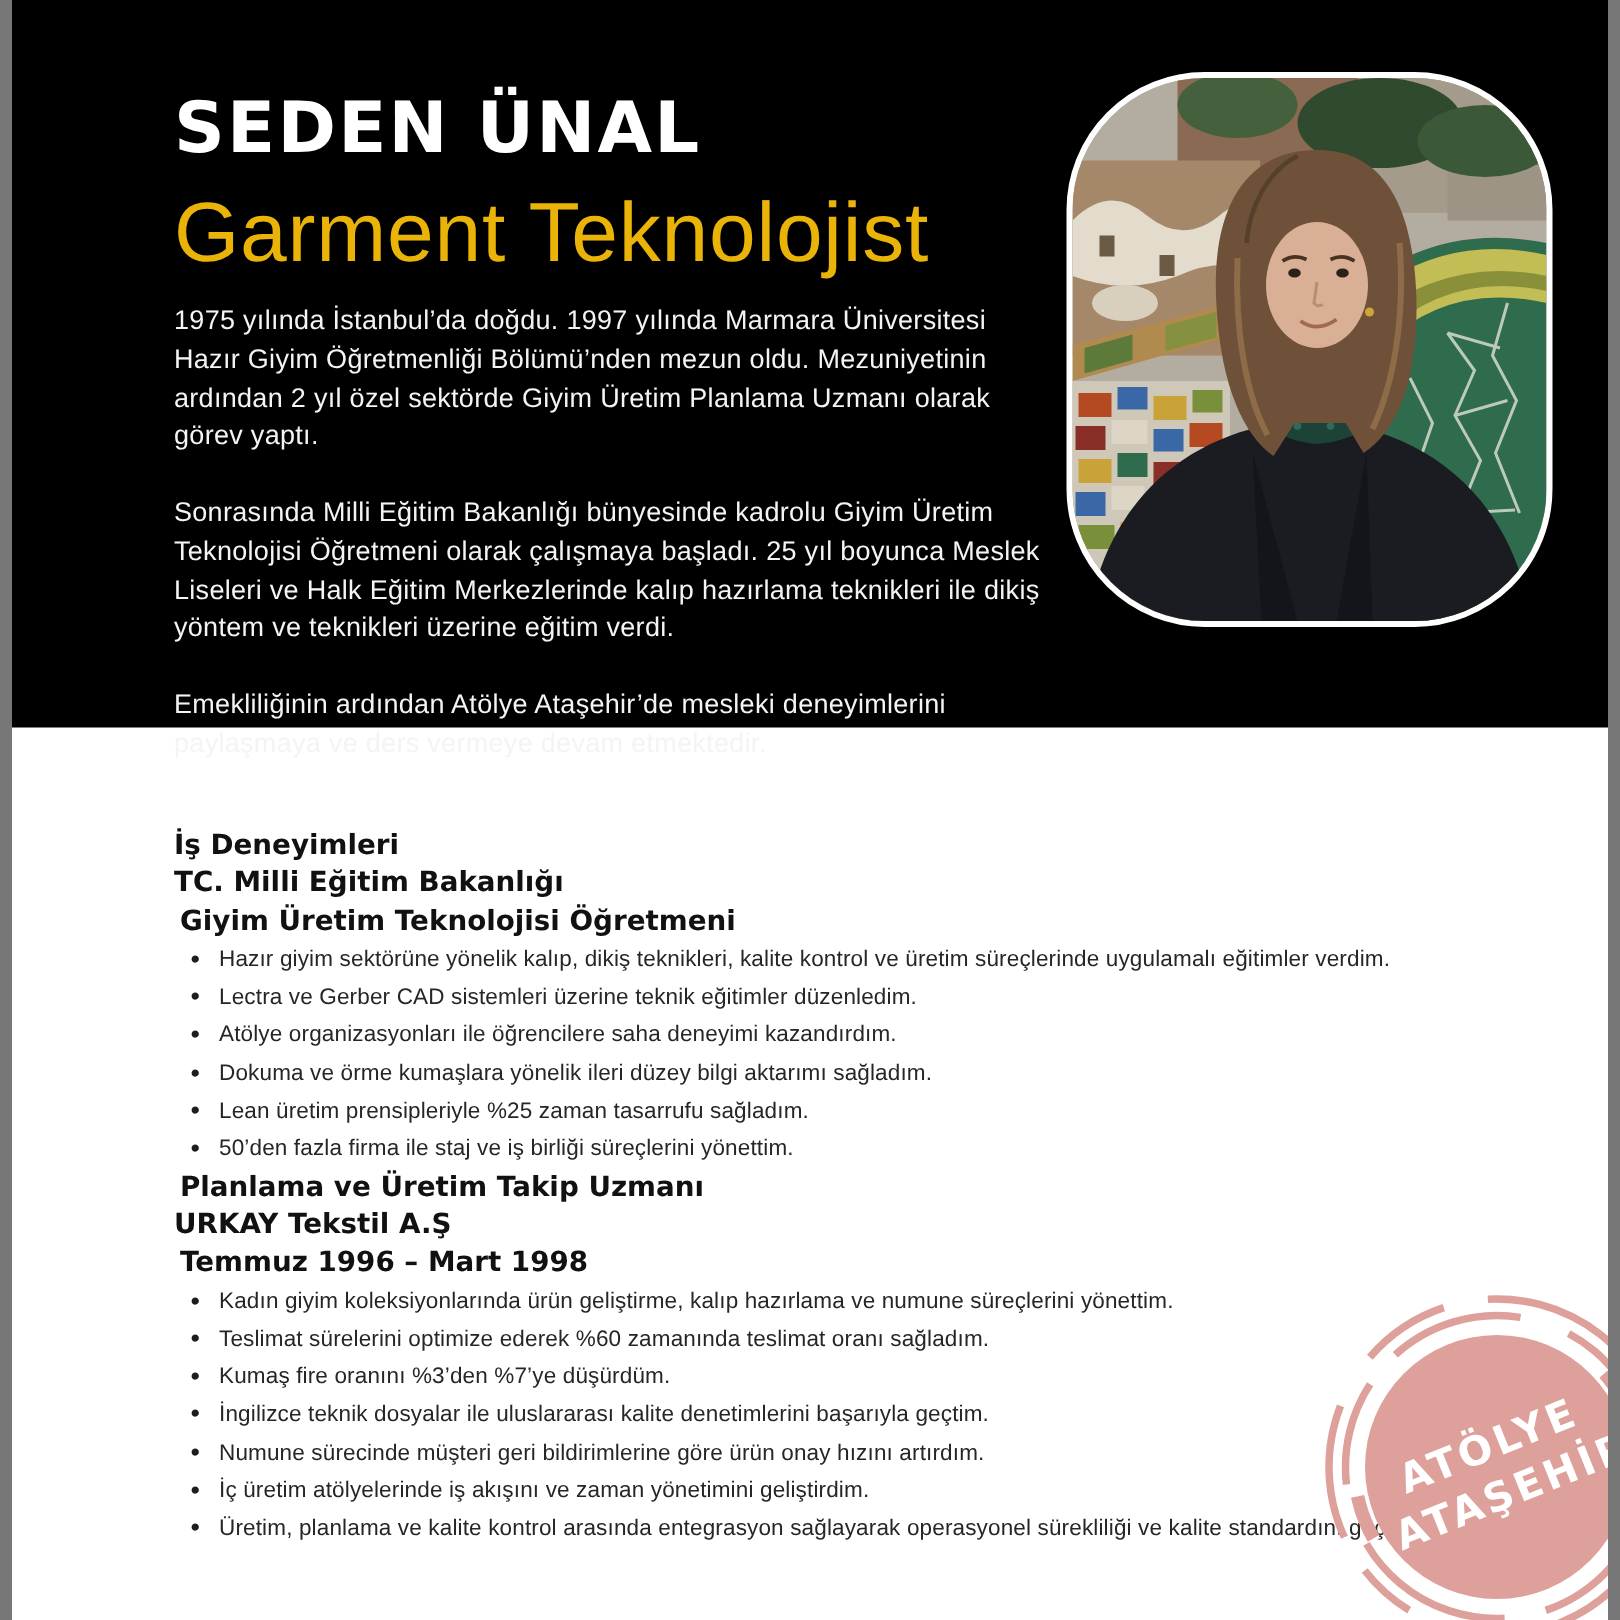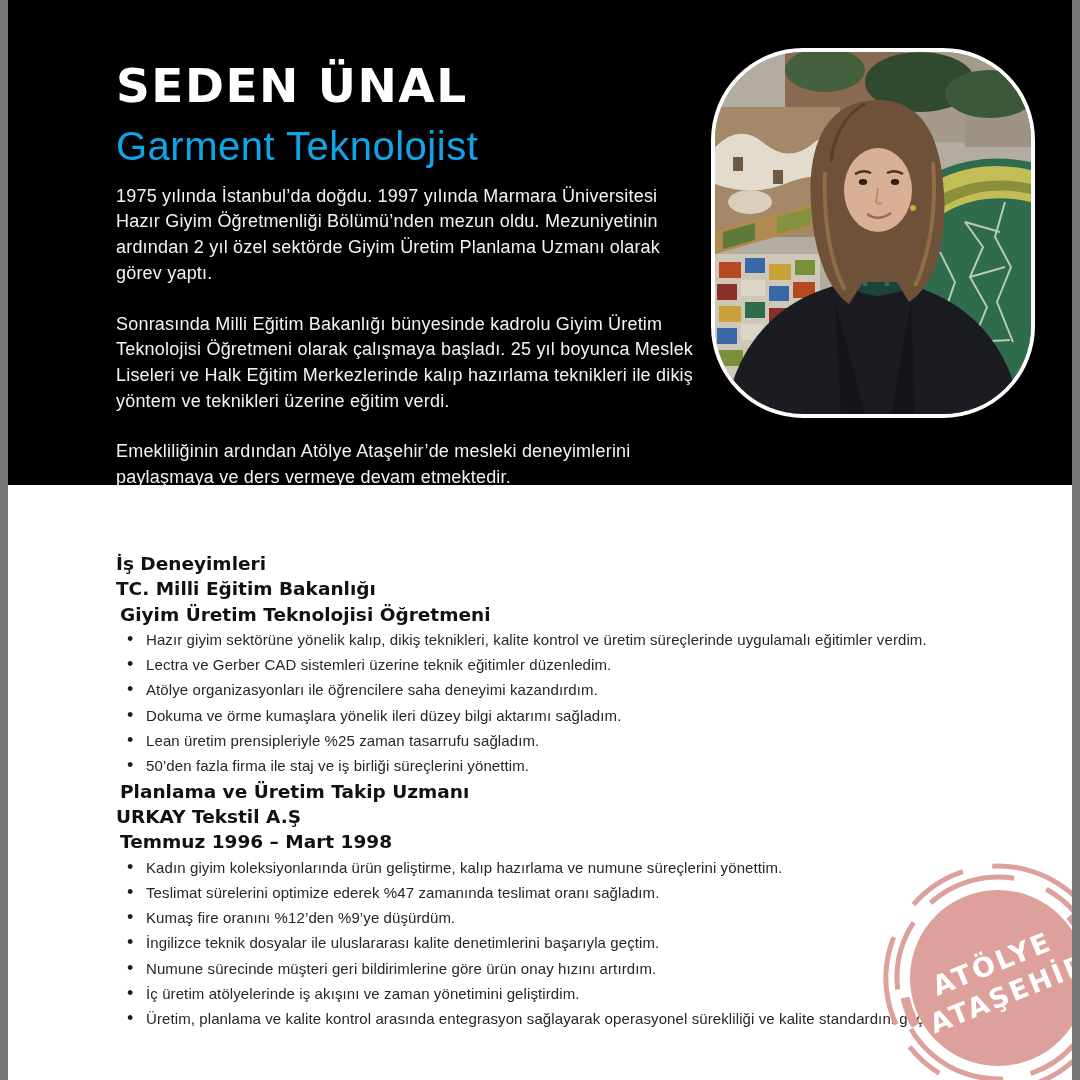--- a/index.html
+++ b/index.html
@@ -32,24 +32,24 @@
     font-weight: 800;
     font-size: 47px;
     line-height: 1.1;
     letter-spacing: 1.5px;
     color: #ffffff;
   }
   .role-title {
     margin: 12px 0 0 0;
     font-family: "Liberation Sans", sans-serif;
     font-weight: 300;
-    font-size: 40px;
+    font-size: 56px;
     line-height: 1.1;
     letter-spacing: 0.5px;
-    color: #0ea5e9;
+    color: #eab308;
   }
   .bio {
     margin: 16px 0 0 0;
   }
   .bio p {
     margin: 0 0 25px 0;
     width: 578px;
     font-size: 18px;
     line-height: 25.7px;
     letter-spacing: 0.2px;
@@ -247,22 +247,22 @@
       <li>Dokuma ve örme kumaşlara yönelik ileri düzey bilgi aktarımı sağladım.</li>
       <li>Lean üretim prensipleriyle %25 zaman tasarrufu sağladım.</li>
       <li>50’den fazla firma ile staj ve iş birliği süreçlerini yönettim.</li>
     </ul>
 
     <h4 class="exp-head indent">Planlama ve Üretim Takip Uzmanı</h4>
     <h4 class="exp-head">URKAY Tekstil A.Ş</h4>
     <h4 class="exp-head indent">Temmuz  1996 – Mart 1998</h4>
     <ul>
       <li>Kadın giyim koleksiyonlarında ürün geliştirme, kalıp hazırlama ve numune süreçlerini yönettim.</li>
-      <li>Teslimat sürelerini optimize ederek %47 zamanında teslimat oranı sağladım.</li>
-      <li>Kumaş fire oranını %12’den %9’ye düşürdüm.</li>
+      <li>Teslimat sürelerini optimize ederek %60 zamanında teslimat oranı sağladım.</li>
+      <li>Kumaş fire oranını %3’den %7’ye düşürdüm.</li>
       <li>İngilizce teknik dosyalar ile uluslararası kalite denetimlerini başarıyla geçtim.</li>
       <li>Numune sürecinde müşteri geri bildirimlerine göre ürün onay hızını artırdım.</li>
       <li>İç üretim atölyelerinde iş akışını ve zaman yönetimini geliştirdim.</li>
       <li>Üretim, planlama ve kalite kontrol arasında entegrasyon sağlayarak operasyonel sürekliliği ve kalite standardını güçlendirdim</li>
     </ul>
   </main>
 
   <div class="stamp">
     <svg width="250" height="250" viewBox="0 0 250 250" xmlns="http://www.w3.org/2000/svg">
       <g>

